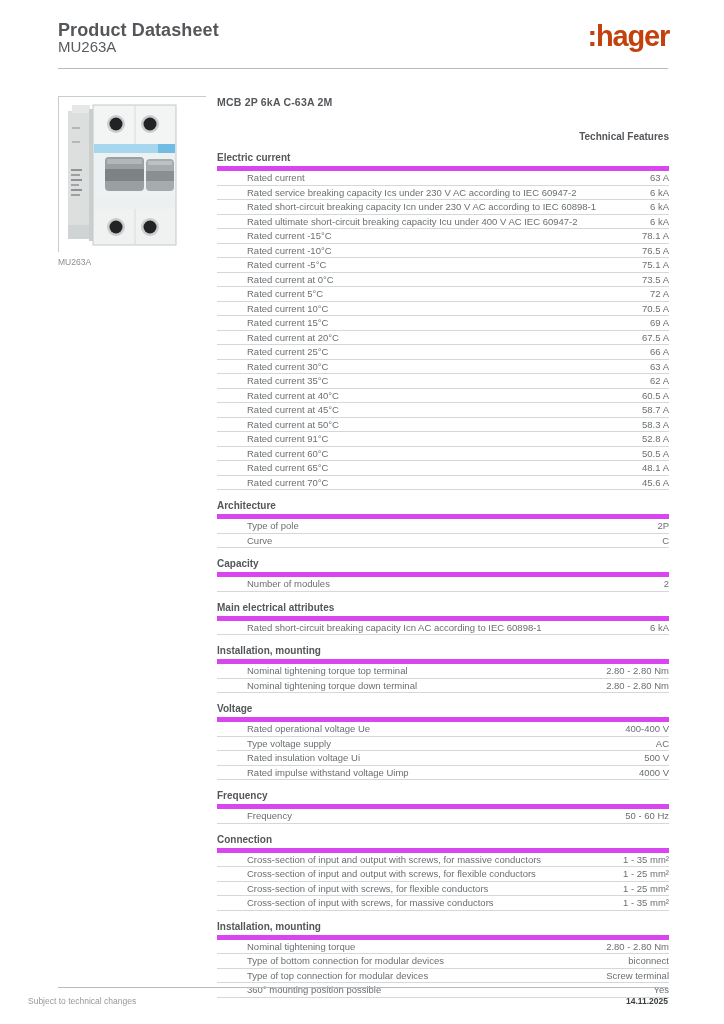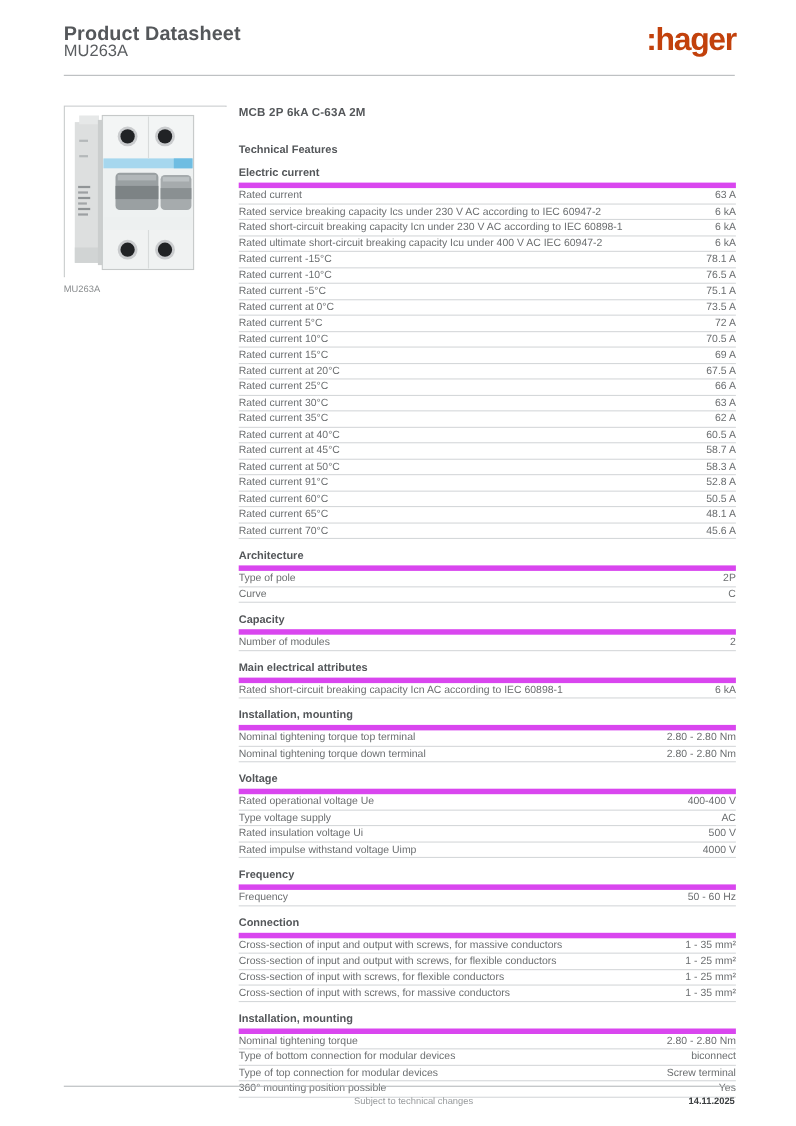--- a/index.html
+++ b/index.html
@@ -44,44 +44,44 @@
   }
 
   
   .specs {
     position: absolute; left: 217px; top: 96px; width: 452px;
   }
   .product-title {
     font-size: 10.5px; font-weight: bold; color: #54575a; letter-spacing: 0.2px;
   }
   .features-heading {
-    margin-top: 23px; font-size: 10px; font-weight: bold; color: #54575a;
+    margin-top: 23px; font-size: 10px; font-weight: bold; color: #54575a; text-align: right;
   }
   .sections { margin-top: 4px; }
   .section { margin-top: 10px; }
   .section-title {
     font-size: 10px; font-weight: bold; color: #54575a;
     padding-bottom: 3px; border-bottom: 5px solid #d946ef;
   }
   .row {
     display: flex; justify-content: space-between; align-items: baseline;
     font-size: 9.5px; color: #6b6e70; line-height: 10.5px;
     padding: 2px 0 1px 0; border-bottom: 1px solid #d5d8da;
   }
-  .row .label { text-align: left; }
+  .row .label { text-align: left; margin-left: 30px; }
   .row .value { text-align: right; white-space: nowrap; padding-left: 10px; }
 
   
   .footer-rule {
     position: absolute; left: 58px; top: 987px;
     width: 610px; height: 1px; background: #b7bbbd;
   }
   .footer-note {
     position: absolute; left: 0; top: 996px; width: 724px;
-    text-align: center; font-size: 8.5px; color: #96999b; padding-left: 28px;
+    text-align: left; font-size: 8.5px; color: #96999b; padding-left: 28px;
   }
   .footer-date {
     position: absolute; right: 56px; top: 996px;
     font-size: 8.5px; font-weight: bold; color: #3b3e40;
   }
 </style>
 </head>
 <body>
 
 <div class="page">

